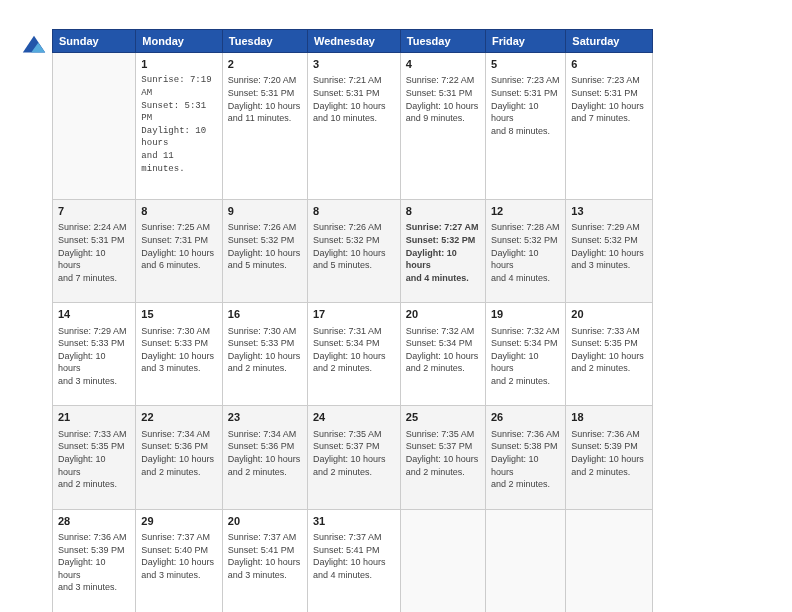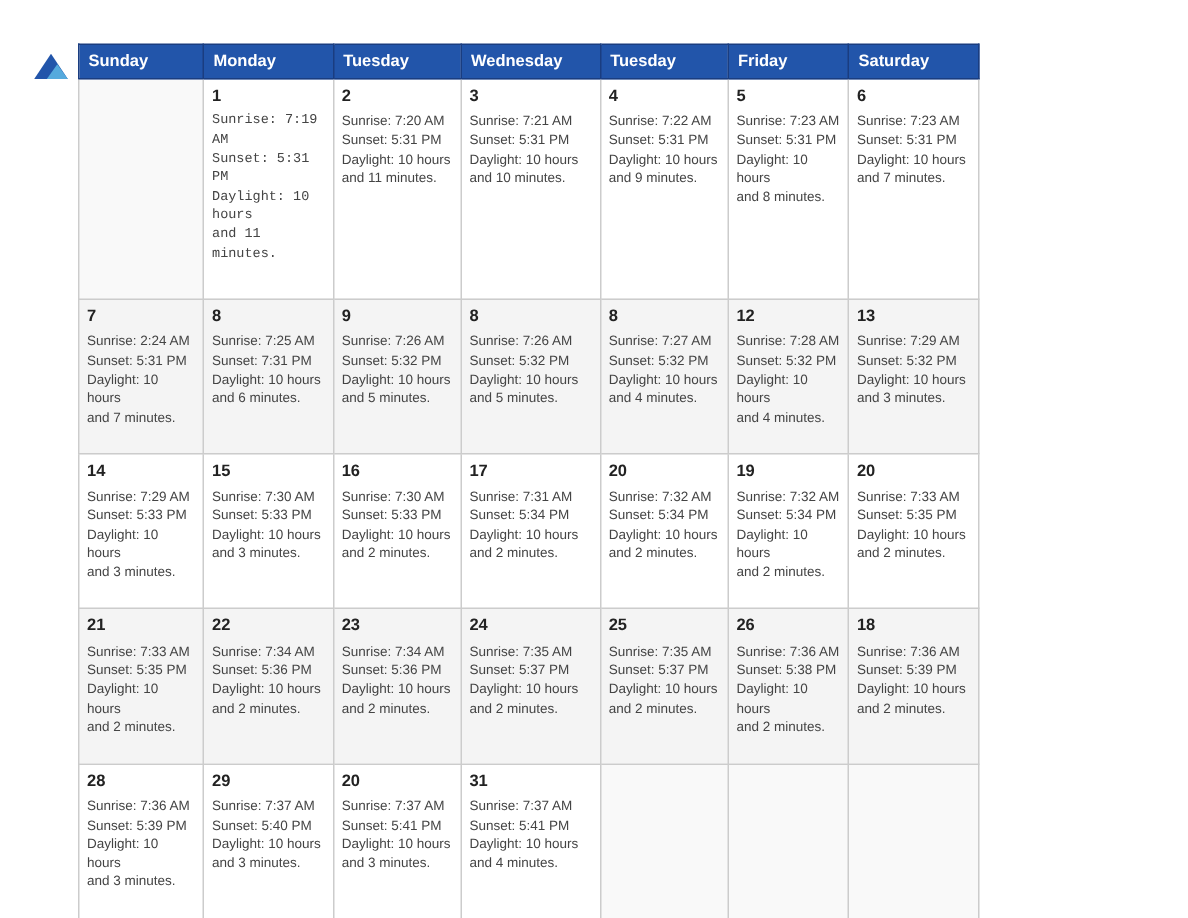--- a/index.html
+++ b/index.html
@@ -211,21 +211,21 @@
           </td>
           <td>
             <span class="day-num">8</span>
             <div class="day-info" style="white-space: pre-line;">Sunrise: 7:26 AM
 Sunset: 5:32 PM
 Daylight: 10 hours
 and 5 minutes.</div>
           </td>
           <td>
             <span class="day-num">8</span>
-            <div class="day-info" style="white-space: pre-line;">Sunrise: 7:27 AM
+            <div class="day-info" style="white-space: pre-line; font-weight: bold;">Sunrise: 7:27 AM
 Sunset: 5:32 PM
 Daylight: 10 hours
 and 4 minutes.</div>
           </td>
           <td>
             <span class="day-num">12</span>
             <div class="day-info" style="white-space: pre-line;">Sunrise: 7:28 AM
 Sunset: 5:32 PM
 Daylight: 10 hours
 and 4 minutes.</div>

